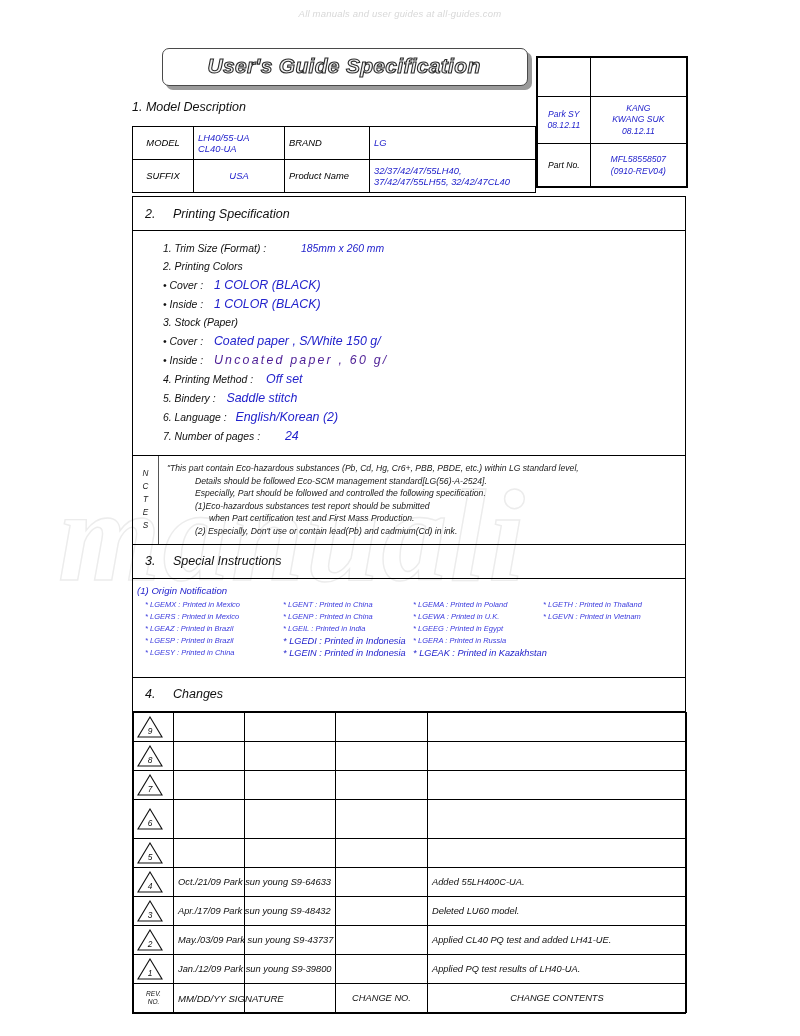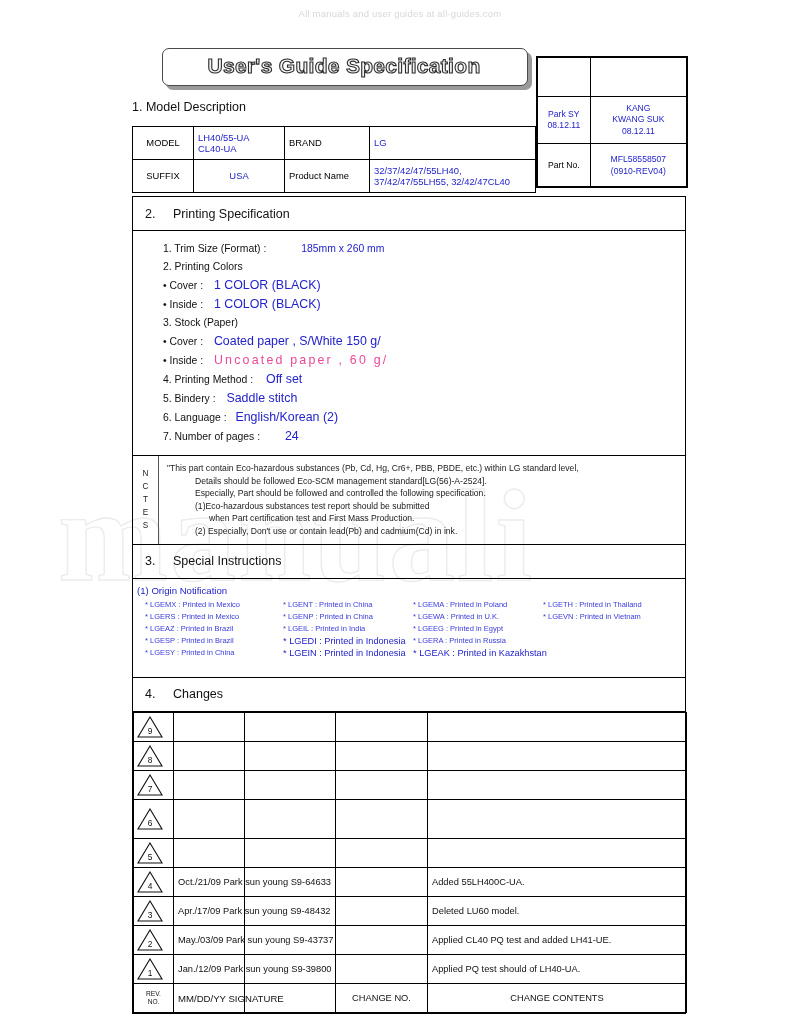--- a/index.html
+++ b/index.html
@@ -3,21 +3,21 @@
 <meta charset="utf-8">
 <style>
   html,body{margin:0;padding:0;}
   body{
     width:800px;height:1036px;background:#ffffff;
     font-family:"Liberation Sans","DejaVu Sans",sans-serif;
     position:relative;overflow:hidden;
     -webkit-font-smoothing:antialiased;
   }
   .blue{color:#2222cc;}
-  .page{position:absolute;left:0;top:0;width:640px;height:1036px;}
+  .page{position:absolute;left:0;top:0;width:640px;height:1036px;font-style:italic;}
 
   
   .site-wm{
     position:absolute;left:0;top:8px;width:800px;text-align:center;
     font-size:9.5px;color:#d8d8d8;letter-spacing:.2px;
   }
 
   
   .big-wm{
     position:absolute;left:58px;top:470px;width:760px;
@@ -81,21 +81,21 @@
   .band{border-bottom:1.6px solid #000;box-sizing:border-box;}
   .band-title{height:34px;display:flex;align-items:center;font-size:12.5px;color:#111;}
   .band-title .num{width:40px;padding-left:12px;box-sizing:border-box;}
 
   
   .spec-body{padding:9px 0 9px 0;}
   .spec-line{font-size:10.4px;color:#111;padding-left:30px;line-height:18px;
      white-space:nowrap;}
   .spec-line .v{color:#2222cc;}
   .spec-line .v-big{color:#2222cc;font-size:12.4px;}
-  .spec-line .v-wide{color:#ec4899;font-size:12.4px;letter-spacing:2.2px;}
+  .spec-line .v-wide{color:#4c1d95;font-size:12.4px;letter-spacing:2.2px;}
   .ind{display:inline-block;}
 
   
   .notes-row{display:flex;border-bottom:1.6px solid #000;box-sizing:border-box;}
   .notes-key{
     width:26px;border-right:1.1px solid #555;box-sizing:border-box;
     display:flex;flex-direction:column;align-items:center;justify-content:center;
     font-size:8.2px;color:#222;padding:6px 0;
   }
   .notes-key span{line-height:13px;}
@@ -450,21 +450,21 @@
                     <polygon points="13,1 25,21 1,21" fill="#fff" stroke="#111" stroke-width="1.1"></polygon>
                   </svg>
               <div class="tri-num">1</div>
             </div>
           </td>
           <td class="col-date ov">
             <span class="ov-text">Jan./12/09 Park sun young S9-39800</span>
           </td>
           <td class="col-sig"></td>
           <td class="col-chg"></td>
-          <td class="col-cont">Applied PQ test should of LH40-UA.</td>
+          <td class="col-cont">Applied PQ test results of LH40-UA.</td>
         </tr>
 
         <tr>
           <td class="col-rev">
             <div class="revno">
               <span>REV.</span>
               <span>NO.</span>
             </div>
           </td>
           <td class="col-date ov">

